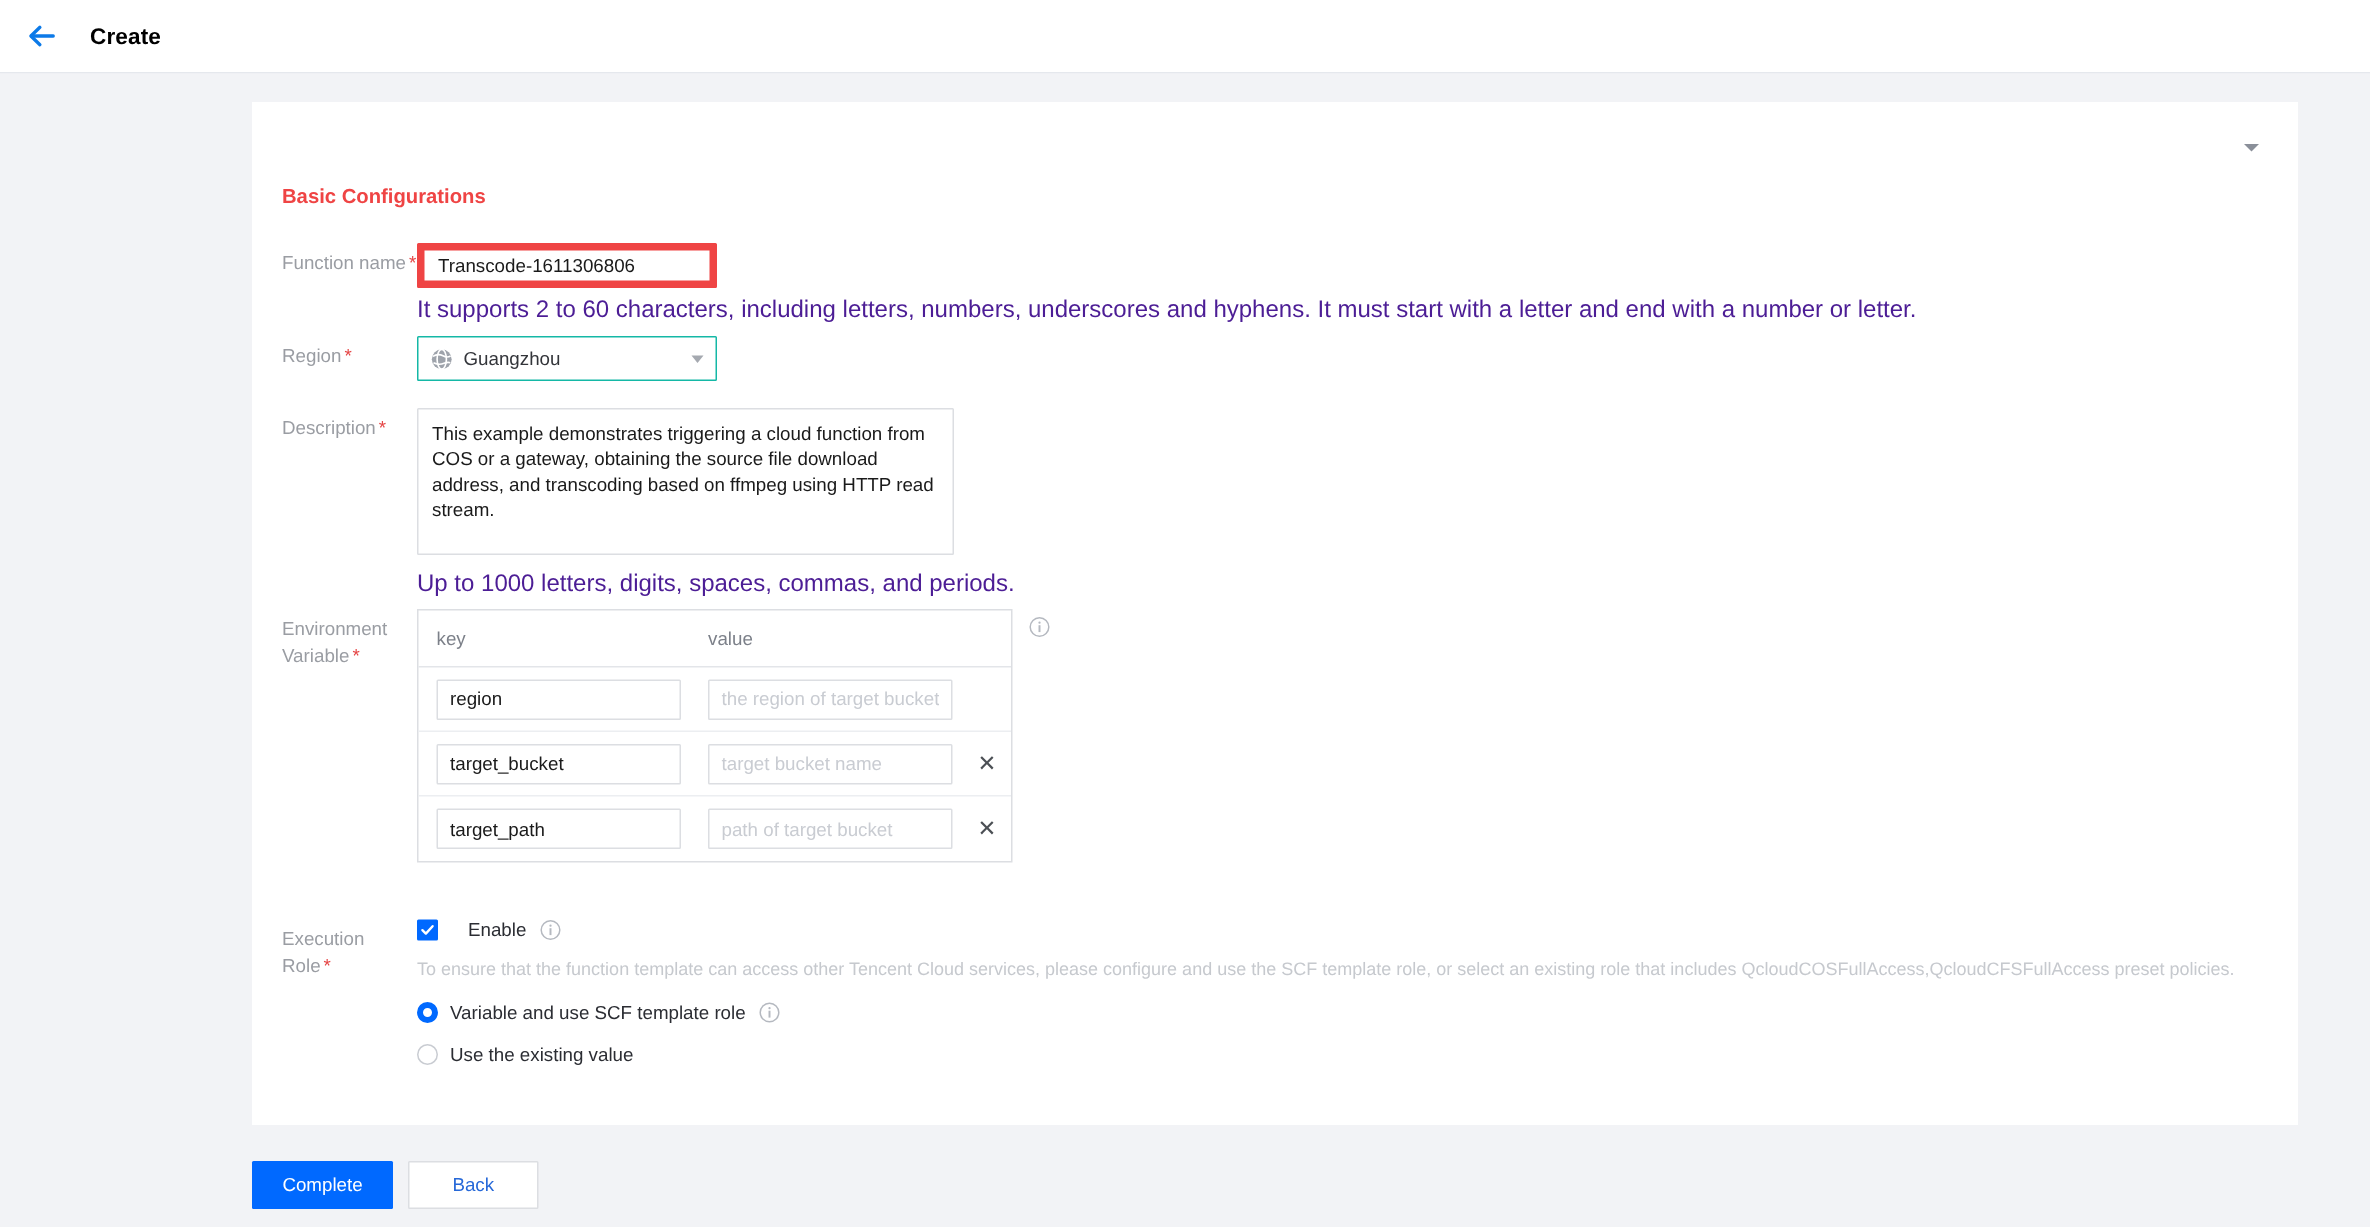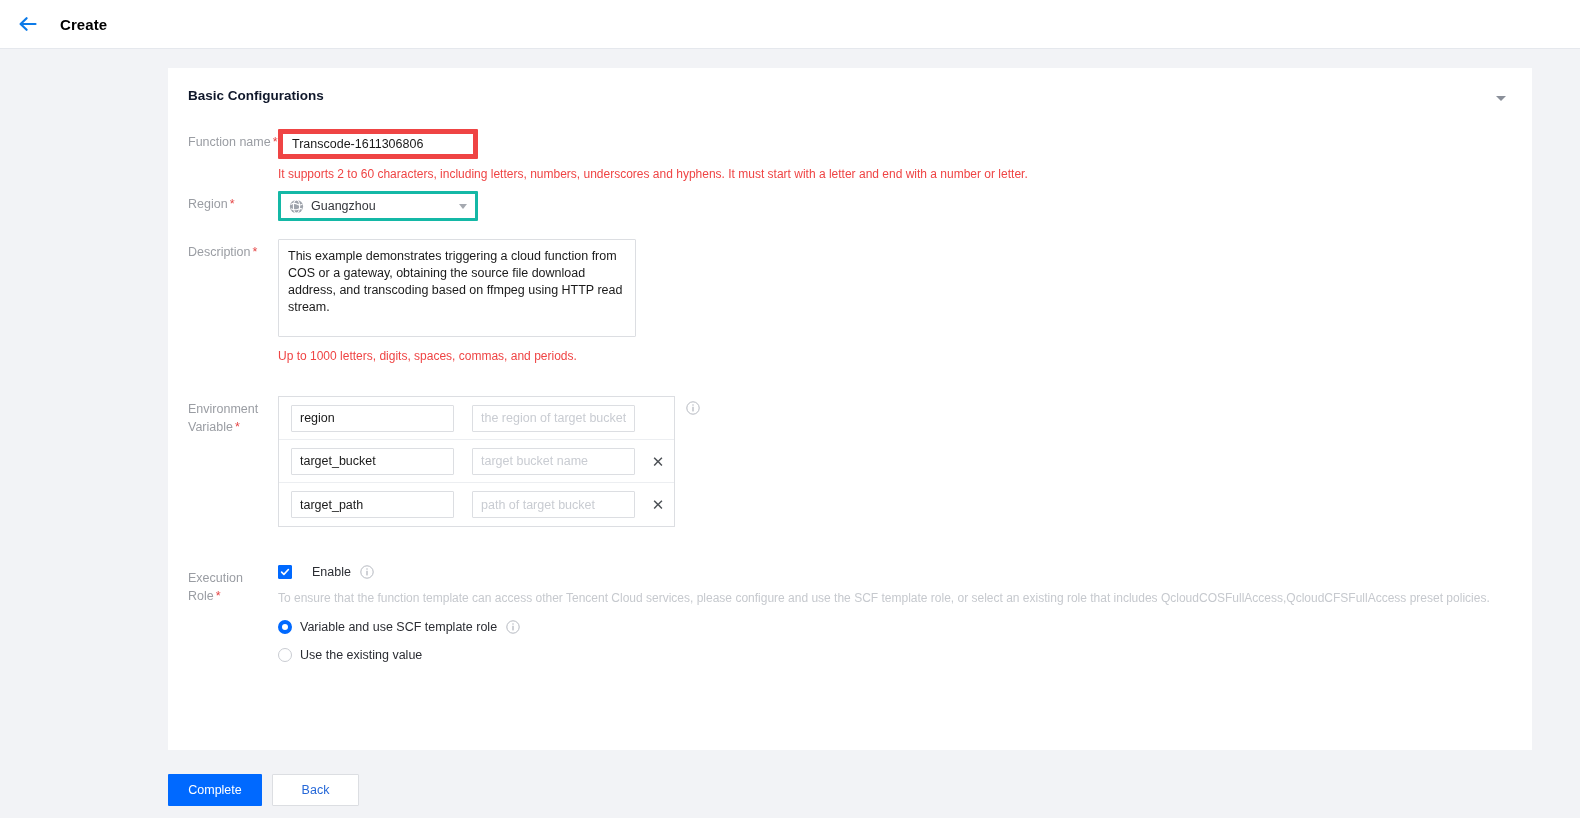--- a/index.html
+++ b/index.html
@@ -36,21 +36,21 @@
   .panel {
     position: absolute; left: 168px; top: 68px;
     width: 1364px; height: 682px;
     background: #ffffff;
   }
   .panel-header {
     position: relative;
     padding: 20px 22px 0 20px;
     display: flex; align-items: flex-start; justify-content: space-between;
   }
-  .panel-title { font-size: 13.5px; font-weight: bold; color: #0f172a; }
+  .panel-title { font-size: 13.5px; font-weight: bold; color: #ef4444; margin-top: 35px; }
   .collapse-caret {
     width: 14px; height: 14px; margin-top: 3px; margin-right: 2px;
     display: flex; align-items: center; justify-content: center; cursor: pointer;
   }
   .caret-tri {
     width: 0; height: 0;
     border-left: 5px solid transparent;
     border-right: 5px solid transparent;
     border-top: 5px solid #8a8f99;
   }
@@ -60,35 +60,35 @@
   .row { display: flex; align-items: flex-start; margin-bottom: 0; }
   .label {
     width: 90px; flex: 0 0 90px;
     font-size: 12.5px; color: #9a9da3; line-height: 18px;
     padding-top: 4px;
   }
   .label .req { color: #e54545; margin-left: 2px; }
   .ctrl { flex: 1; }
 
   .help {
-    font-size: 12px; color: #ef4444; line-height: 16px;
+    font-size: 16px; color: #4c1d95; line-height: 16px;
     margin-top: 7px;
   }
 
   
   .text-input {
     width: 200px; height: 30px;
     border: 5px solid #ef4444; background: #fff;
     font-size: 12.5px; color: #1a1a1a;
     padding: 0 9px; outline: none; border-radius: 1px;
     font-family: "Liberation Sans", sans-serif;
   }
   .select-box {
     width: 200px; height: 30px;
-    border: 3px solid #14b8a6; background: #fff;
+    border: 1px solid #14b8a6; background: #fff;
     display: flex; align-items: center;
     padding: 0 8px; cursor: pointer; border-radius: 1px;
   }
   .select-text { font-size: 12.5px; color: #33353a; margin-left: 7px; flex: 1; }
   .globe { width: 15px; height: 15px; flex: 0 0 15px; }
   .sel-caret {
     width: 0; height: 0;
     border-left: 4px solid transparent;
     border-right: 4px solid transparent;
     border-top: 5px solid #a5a9b0;
@@ -171,21 +171,21 @@
     font-family: "Liberation Sans", sans-serif;
   }
   .btn-secondary {
     width: 87px; height: 32px; background: #fff;
     border: 1px solid #dcdee2; color: #2668d8;
     font-size: 12.5px; cursor: pointer; margin-left: 10px; border-radius: 1px;
     font-family: "Liberation Sans", sans-serif;
   }
   .mt-fn { margin-bottom: 9px; }
   .mt-rg { margin-bottom: 18px; }
-  .mt-ds { margin-bottom: 32px; }
+  .mt-ds { margin-bottom: 8px; }
   .mt-ev { margin-bottom: 38px; }
 </style>
 </head>
 <body>
 
 <div class="page">
 
   <div class="topbar">
     <div class="back-arrow">
       <span>
@@ -247,20 +247,24 @@
           <div class="help">Up to 1000 letters, digits, spaces, commas, and periods.</div>
         </div>
       </div>
 
       <div class="row mt-ev">
         <div class="label">
           <span>Environment Variable</span><span class="req">*</span>
         </div>
         <div class="ctrl env-wrap">
           <div class="env-table">
+            <div class="env-head">
+              <div class="h-key">key</div>
+              <div class="h-val">value</div>
+            </div>
 
             <div class="env-row">
               <input class="env-in" type="text" value="region" style="">
               <input class="env-in env-val" type="text" placeholder="the region of target bucket" style="">
               <span class="env-x"></span>
             </div>
 
             <div class="env-row">
               <input class="env-in" type="text" value="target_bucket" style="">
               <input class="env-in env-val" type="text" placeholder="target bucket name" style="">

